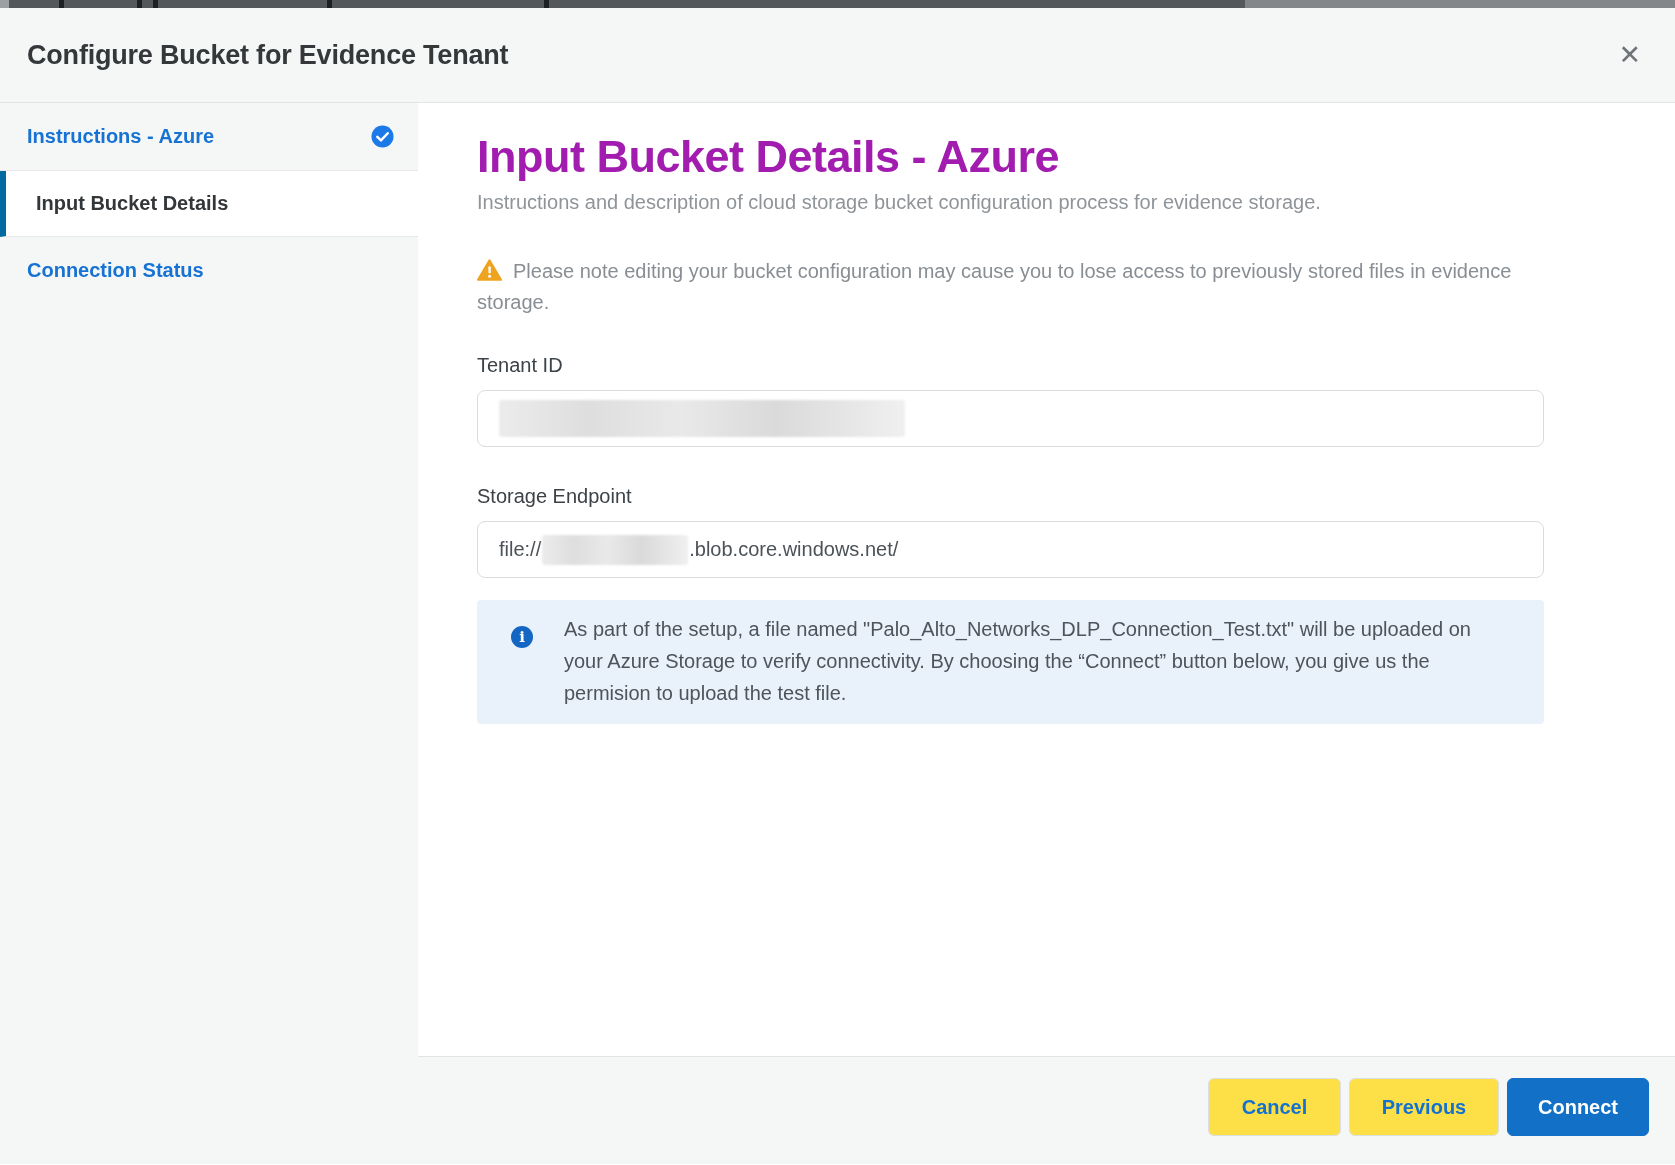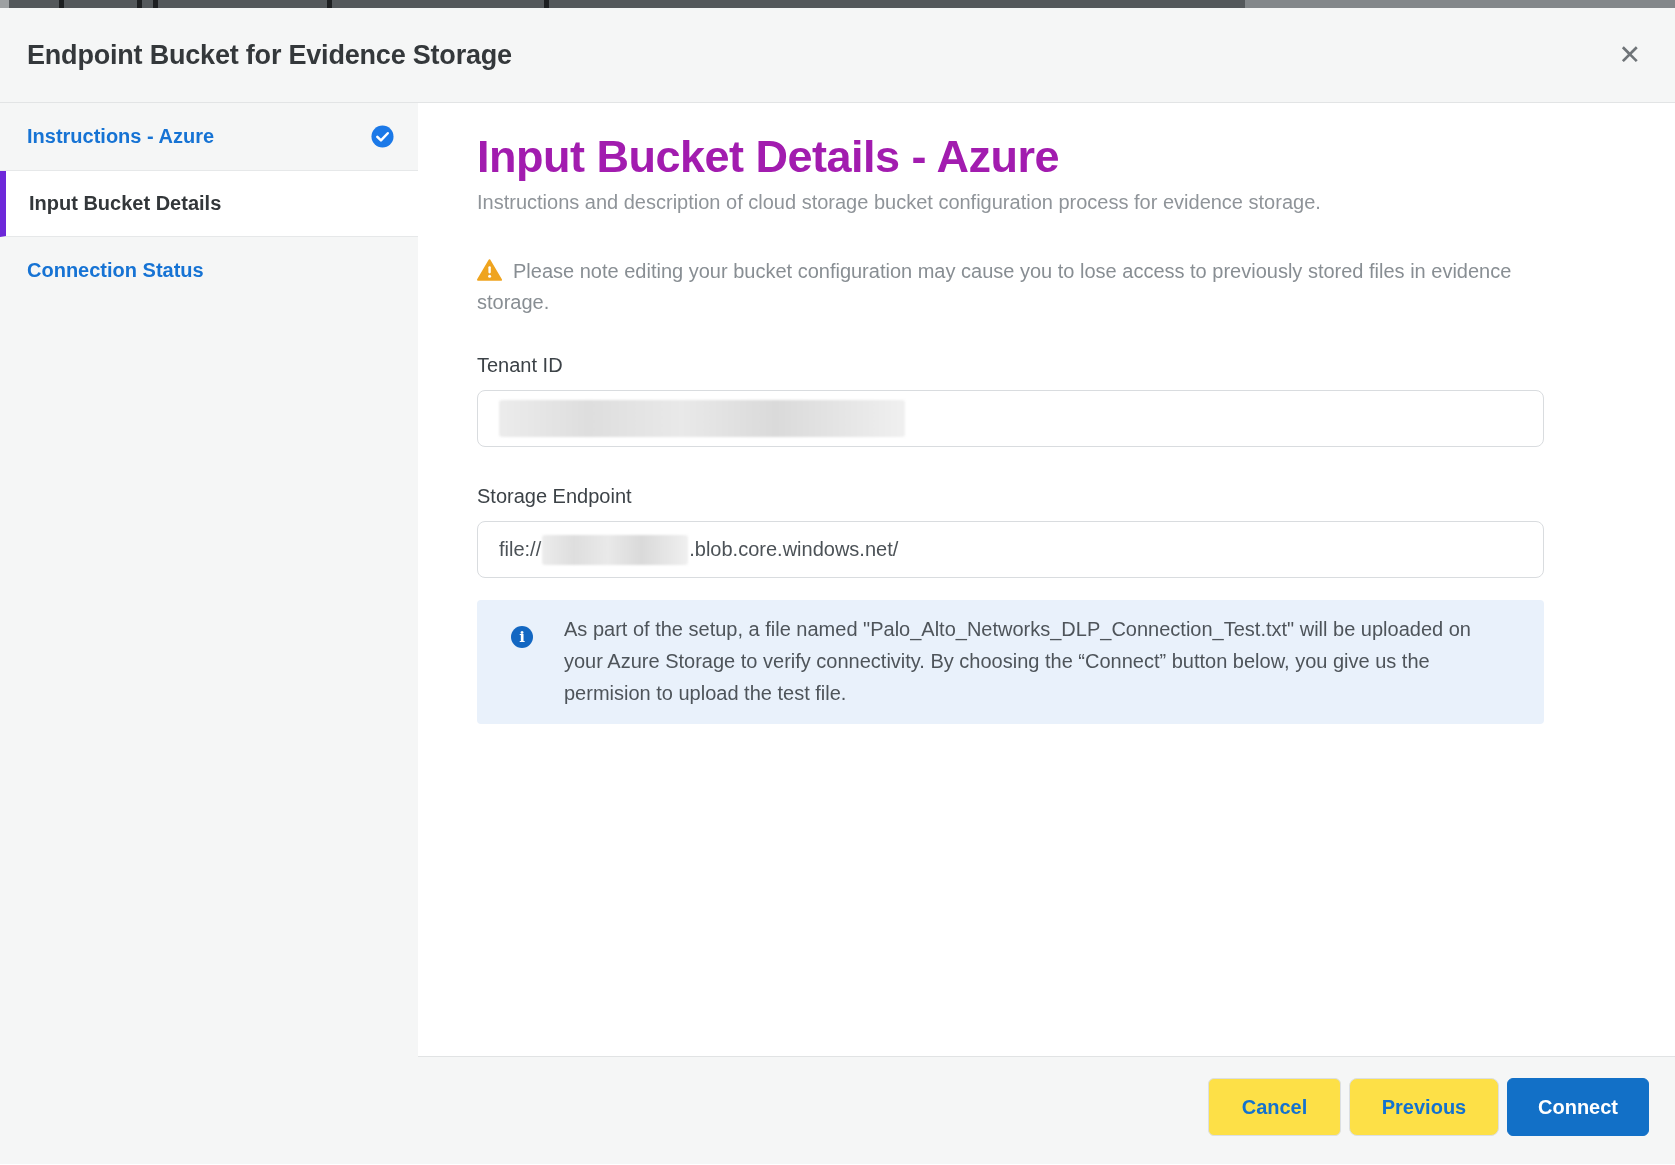--- a/index.html
+++ b/index.html
@@ -32,21 +32,21 @@
   
   .body { display:flex; height:954px; flex:0 0 auto; }
   .sidebar { width:418px; background:#f5f6f6; flex:0 0 auto; }
   .side-item {
     display:flex; align-items:center; font-size:20px; font-weight:600;
     color:#1673d4; padding:0 24px 0 27px; cursor:pointer;gap:48px;
   }
   .side-item.completed { height:68px; border-bottom:1px solid #e6e8e9; justify-content:space-between; }
   .side-item.active {
     height:66px; background:#fff; color:#33373a;
-    border-left:6px solid #6d28d9; border-bottom:1px solid #e6e8e9; padding-left:23px;
+    border-left:6px solid #0369a1; border-bottom:1px solid #e6e8e9; padding-left:30px;
   }
   .side-item.upcoming { height:66px; }
   .check-icon { width:23px; height:23px; flex:0 0 auto; }
 
   .main { flex:1 1 auto; background:#fff; padding:26px 0 0 59px; border-bottom:1px solid #e1e3e4; }
   .page-title { font-size:45px; font-weight:700; color:#a21caf; line-height:1.25; letter-spacing:-0.5px; }
   .page-sub { margin-top:6px; font-size:20px; color:#8f9499; }
 
   .warning { margin-top:42px; font-size:20px; color:#888e93; line-height:31px; max-width:1035px; }
   .warning-icon { display:inline-block; vertical-align:-3px; margin-right:11px; }
@@ -83,40 +83,40 @@
     display:flex; justify-content:flex-end; align-items:flex-start;
     gap:8px; padding:21px 26px 0 0;
   }
   .btn {
     height:58px; border-radius:6px; font-size:20px; font-weight:600; cursor:pointer;
     font-family:"Liberation Sans", sans-serif;
   }
   .btn-secondary { background:#fde047; border:1px solid #dcdfe2; color:#1372cf; }
   .btn-primary { background:#1270c7; border:1px solid #1270c7; color:#fff; }
   .btn-cancel { width:133px; }
-  .btn-previous { width:150px;border-radius:8px; }
+  .btn-previous { width:150px; }
   .btn-connect { width:142px; }
 </style>
 </head>
 <body>
 
 <div class="modal">
 
   <div class="top-strip">
     <div class="seg-leftcap"></div>
     <div class="seg-right"></div>
     <div class="tick" style="left:59px"></div>
     <div class="tick" style="left:137px"></div>
     <div class="tick" style="left:153px"></div>
     <div class="tick" style="left:327px"></div>
     <div class="tick" style="left:544px"></div>
   </div>
 
   <header>
-    <div class="dialog-title">Endpoint Bucket for Evidence Storage</div>
+    <div class="dialog-title">Configure Bucket for Evidence Tenant</div>
     <button class="close-btn">✕</button>
   </header>
 
   <div class="body">
 
     <nav class="sidebar">
       <div class="side-item completed">
         <span>Instructions - Azure</span>
         <svg class="check-icon" viewBox="0 0 24 24">
           <circle cx="12" cy="12" r="11.5" fill="#1b79e8"></circle>

